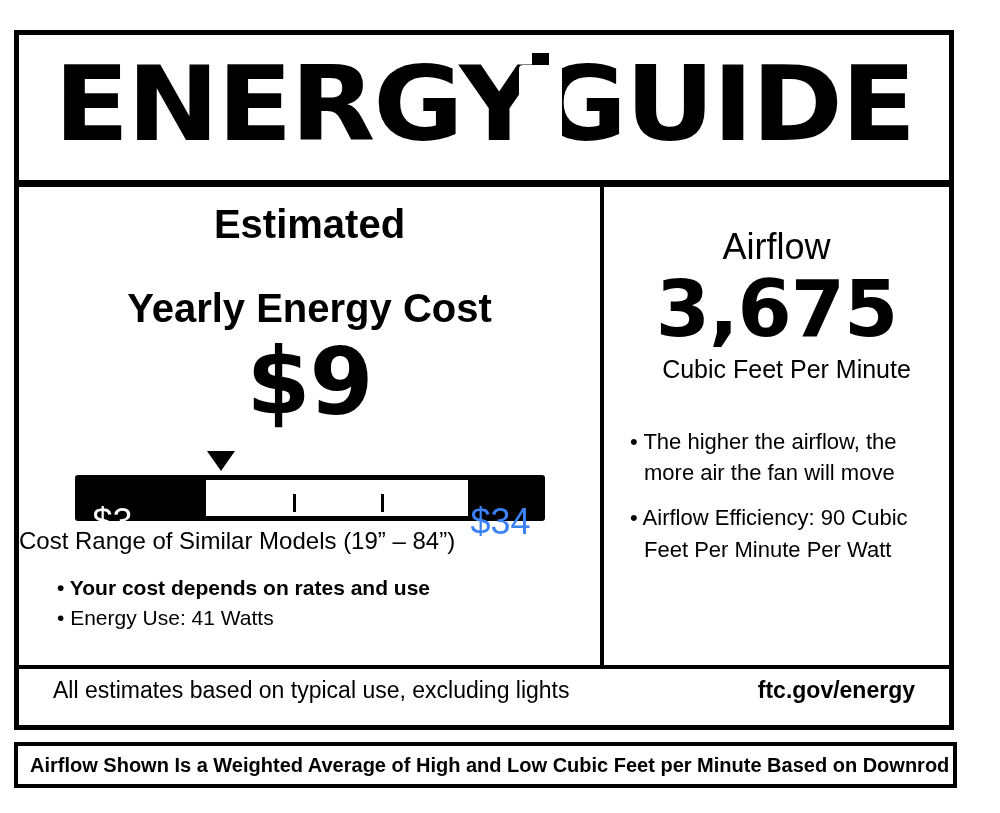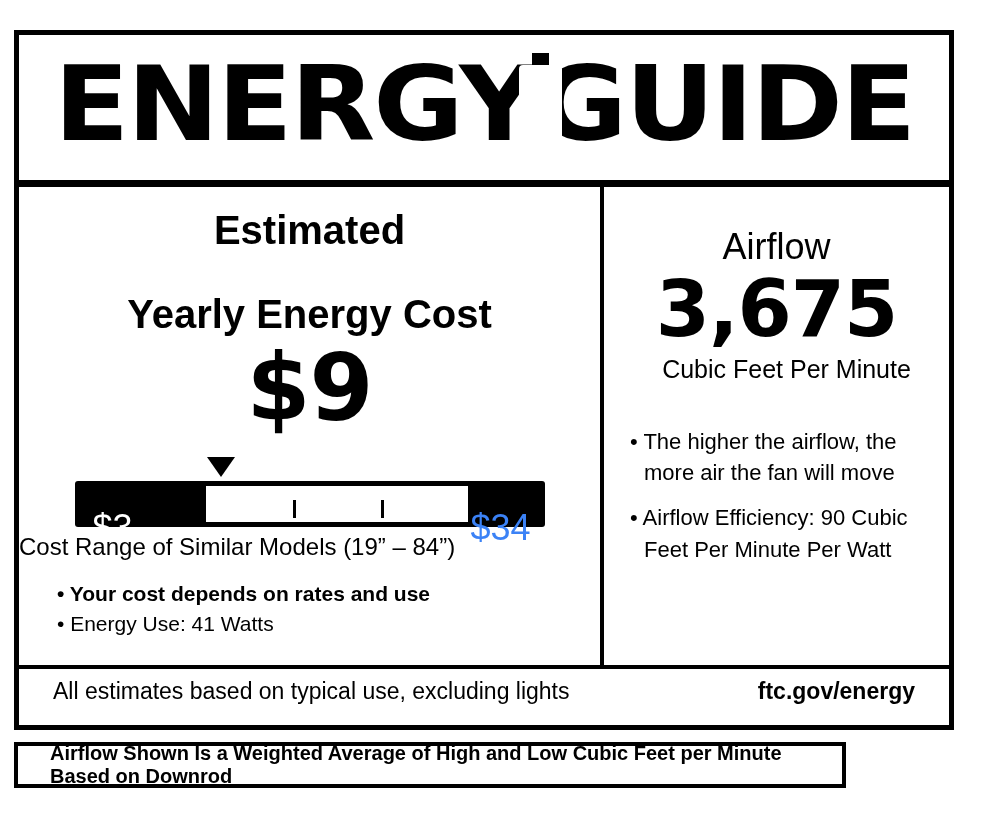--- a/index.html
+++ b/index.html
@@ -93,21 +93,21 @@
     flex: 1;
     position: relative;
     box-sizing: border-box;
   }
 
   
   .est-line1 {
     text-align: center;
     font-size: 40px;
     font-weight: bold;
-    margin-top: 22px;
+    margin-top: 16px;
     line-height: 1.05;
   }
   .est-line2 {
     text-align: center;
     font-size: 40px;
     font-weight: bold;
     line-height: 1.15;
     margin-top: 40px;
   }
   .big-cost {
@@ -227,45 +227,44 @@
     padding-left: 14px;
     text-indent: -14px;
     text-align: left;
   }
 
   
   .footer-row {
     position: relative;
     height: 44px;
     display: flex;
-    align-items: center;
-    padding: 14px 34px;
+    padding: 8px 34px;
     box-sizing: border-box;
   }
   .footer-note {
     font-size: 23px;
   }
   .footer-url {
     margin-left: auto;
     font-size: 23px;
     font-weight: bold;
   }
 
   
   .disclaimer {
     position: absolute;
     left: 14px;
     top: 742px;
-    width: 832px;
+    width: 943px;
     height: 46px;
     border: 4px solid #000;
     box-sizing: border-box;
     display: flex;
     align-items: center;
-    padding-left: 32px;
+    padding-left: 12px;
     font-size: 20px;
     font-weight: bold;
   }
 </style>
 </head>
 <body>
 
 <div class="label-wrap">
 
   <div class="header">

